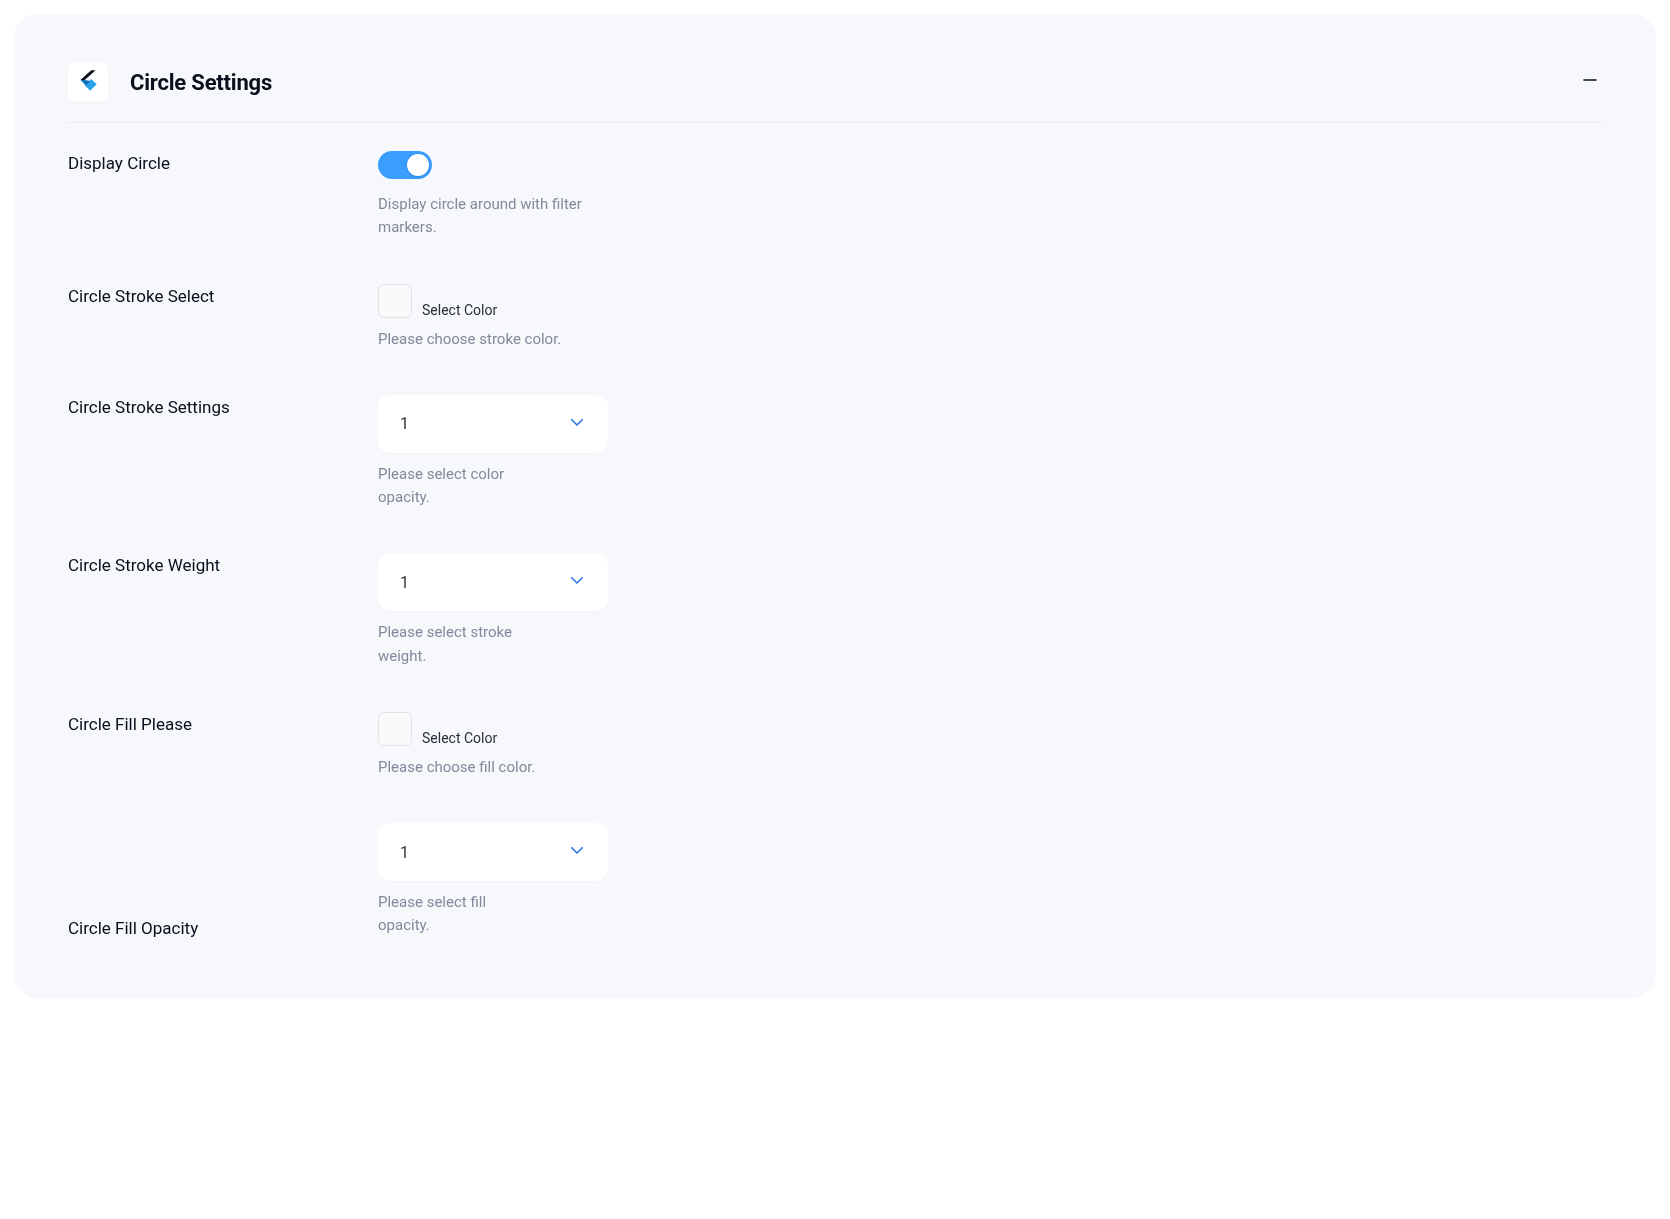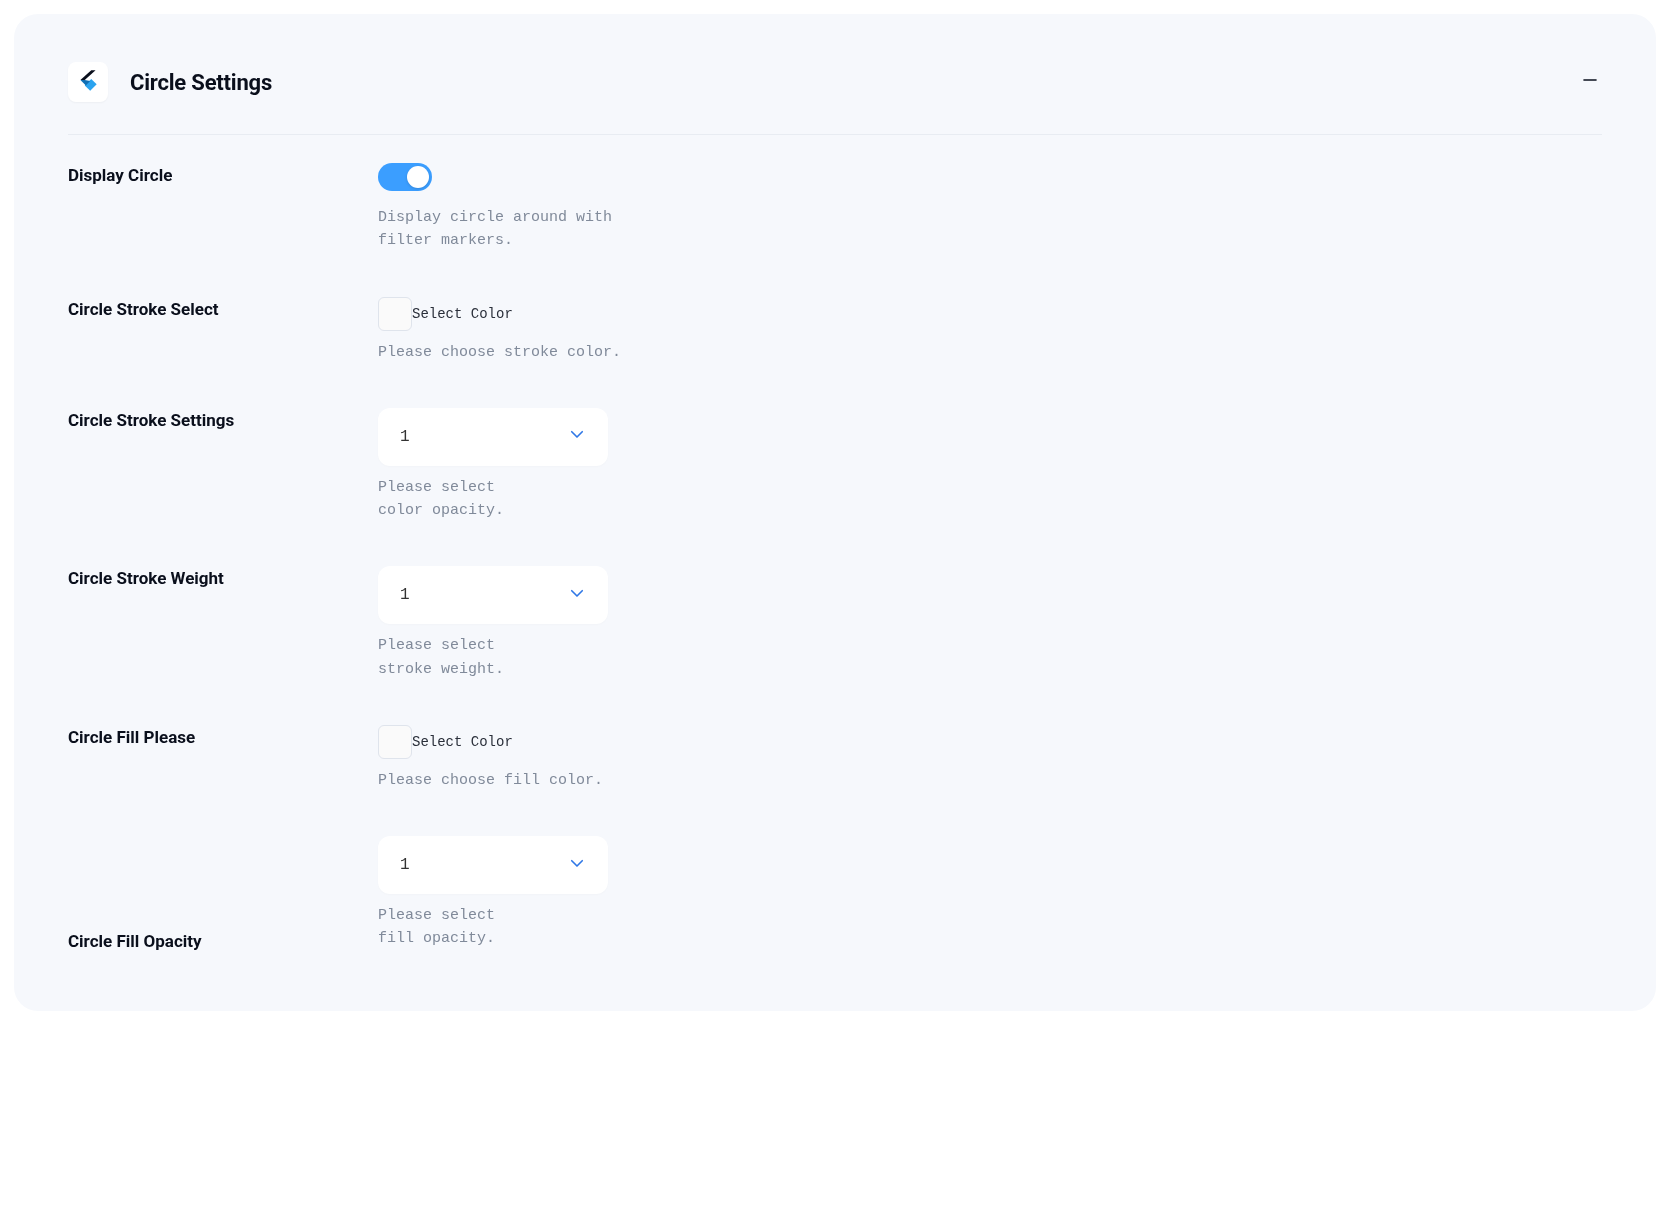--- a/index.html
+++ b/index.html
@@ -1,35 +1,35 @@
 <!DOCTYPE html>
 <html><head>
   <meta charset="utf-8">
   <style>
     * { box-sizing: border-box; margin: 0; padding: 0; }
     body { font-family: -apple-system, BlinkMacSystemFont, "Segoe UI", Roboto, "Helvetica Neue", Arial, sans-serif; background: #ffffff; padding: 14px; }
     .panel { background: #f6f8fc; border-radius: 24px; padding: 48px 54px 60px 54px; min-height: 900px; }
-    .panel-header { display: flex; align-items: center; justify-content: space-between; padding-bottom: 32px; border-bottom: 1px solid #e8ecf2; margin-bottom: 28px; }
+    .panel-header { display: flex; align-items: center; justify-content: space-between; padding-bottom: 20px; border-bottom: 1px solid #e8ecf2; margin-bottom: 28px; }
     .panel-header-left { display: flex; align-items: center; gap: 22px; }
     .logo { width: 40px; height: 40px; background: #ffffff; border-radius: 8px; display: flex; align-items: center; justify-content: center; box-shadow: 0 1px 2px rgba(0,0,0,0.04); }
     .logo svg { width: 26px; height: 26px; }
     .panel-title { font-size: 22px; font-weight: 700; color: #0a0f1c; letter-spacing: -0.2px; }
     .collapse-btn { width: 24px; height: 24px; display: flex; align-items: center; justify-content: center; cursor: pointer; color: #0a0f1c; font-size: 20px; }
     .row { display: flex; align-items: flex-start; margin-bottom: 44px; }
-    .row-label { width: 310px; min-width: 310px; font-size: 17px; font-weight: 700; color: #0a0f1c; padding-top: 2px; }
-    .row-control { flex: 1; font-family: Liberation Mono, monospace; }
+    .row-label { width: 310px; min-width: 310px; font-size: 17px; font-weight: 400; color: #0a0f1c; padding-top: 2px; }
+    .row-control { flex: 1; }
     .help-text { font-size: 15px; color: #808a9a; margin-top: 10px; max-width: 260px; line-height: 1.55; }
     .help-text.narrow { max-width: 160px; }
 
     
     .toggle { position: relative; width: 54px; height: 28px; background: #3b9eff; border-radius: 999px; cursor: pointer; display: inline-block; }
     .toggle::after { content: ""; position: absolute; top: 3px; right: 3px; width: 22px; height: 22px; background: #fff; border-radius: 50%; box-shadow: 0 1px 3px rgba(0,0,0,0.15); }
 
     
-    .color-row { display: flex; align-items: center; }
+    .color-row { display: flex; align-items: flex-end; gap: 10px; }
     .swatch { width: 34px; height: 34px; background: #fafafa; border: 1px solid #dfe4ec; border-radius: 6px; cursor: pointer; }
     .swatch-label { font-size: 14px; color: #2a2f3a; }
 
     
     .select { width: 230px; height: 58px; background: #ffffff; border-radius: 12px; display: flex; align-items: center; justify-content: space-between; padding: 0 22px; cursor: pointer; box-shadow: 0 1px 2px rgba(10,15,28,0.02); }
     .select-value { font-size: 16px; color: #333; }
     .chevron { color: #2f77e6; }
   </style>
 </head>
 <body>

